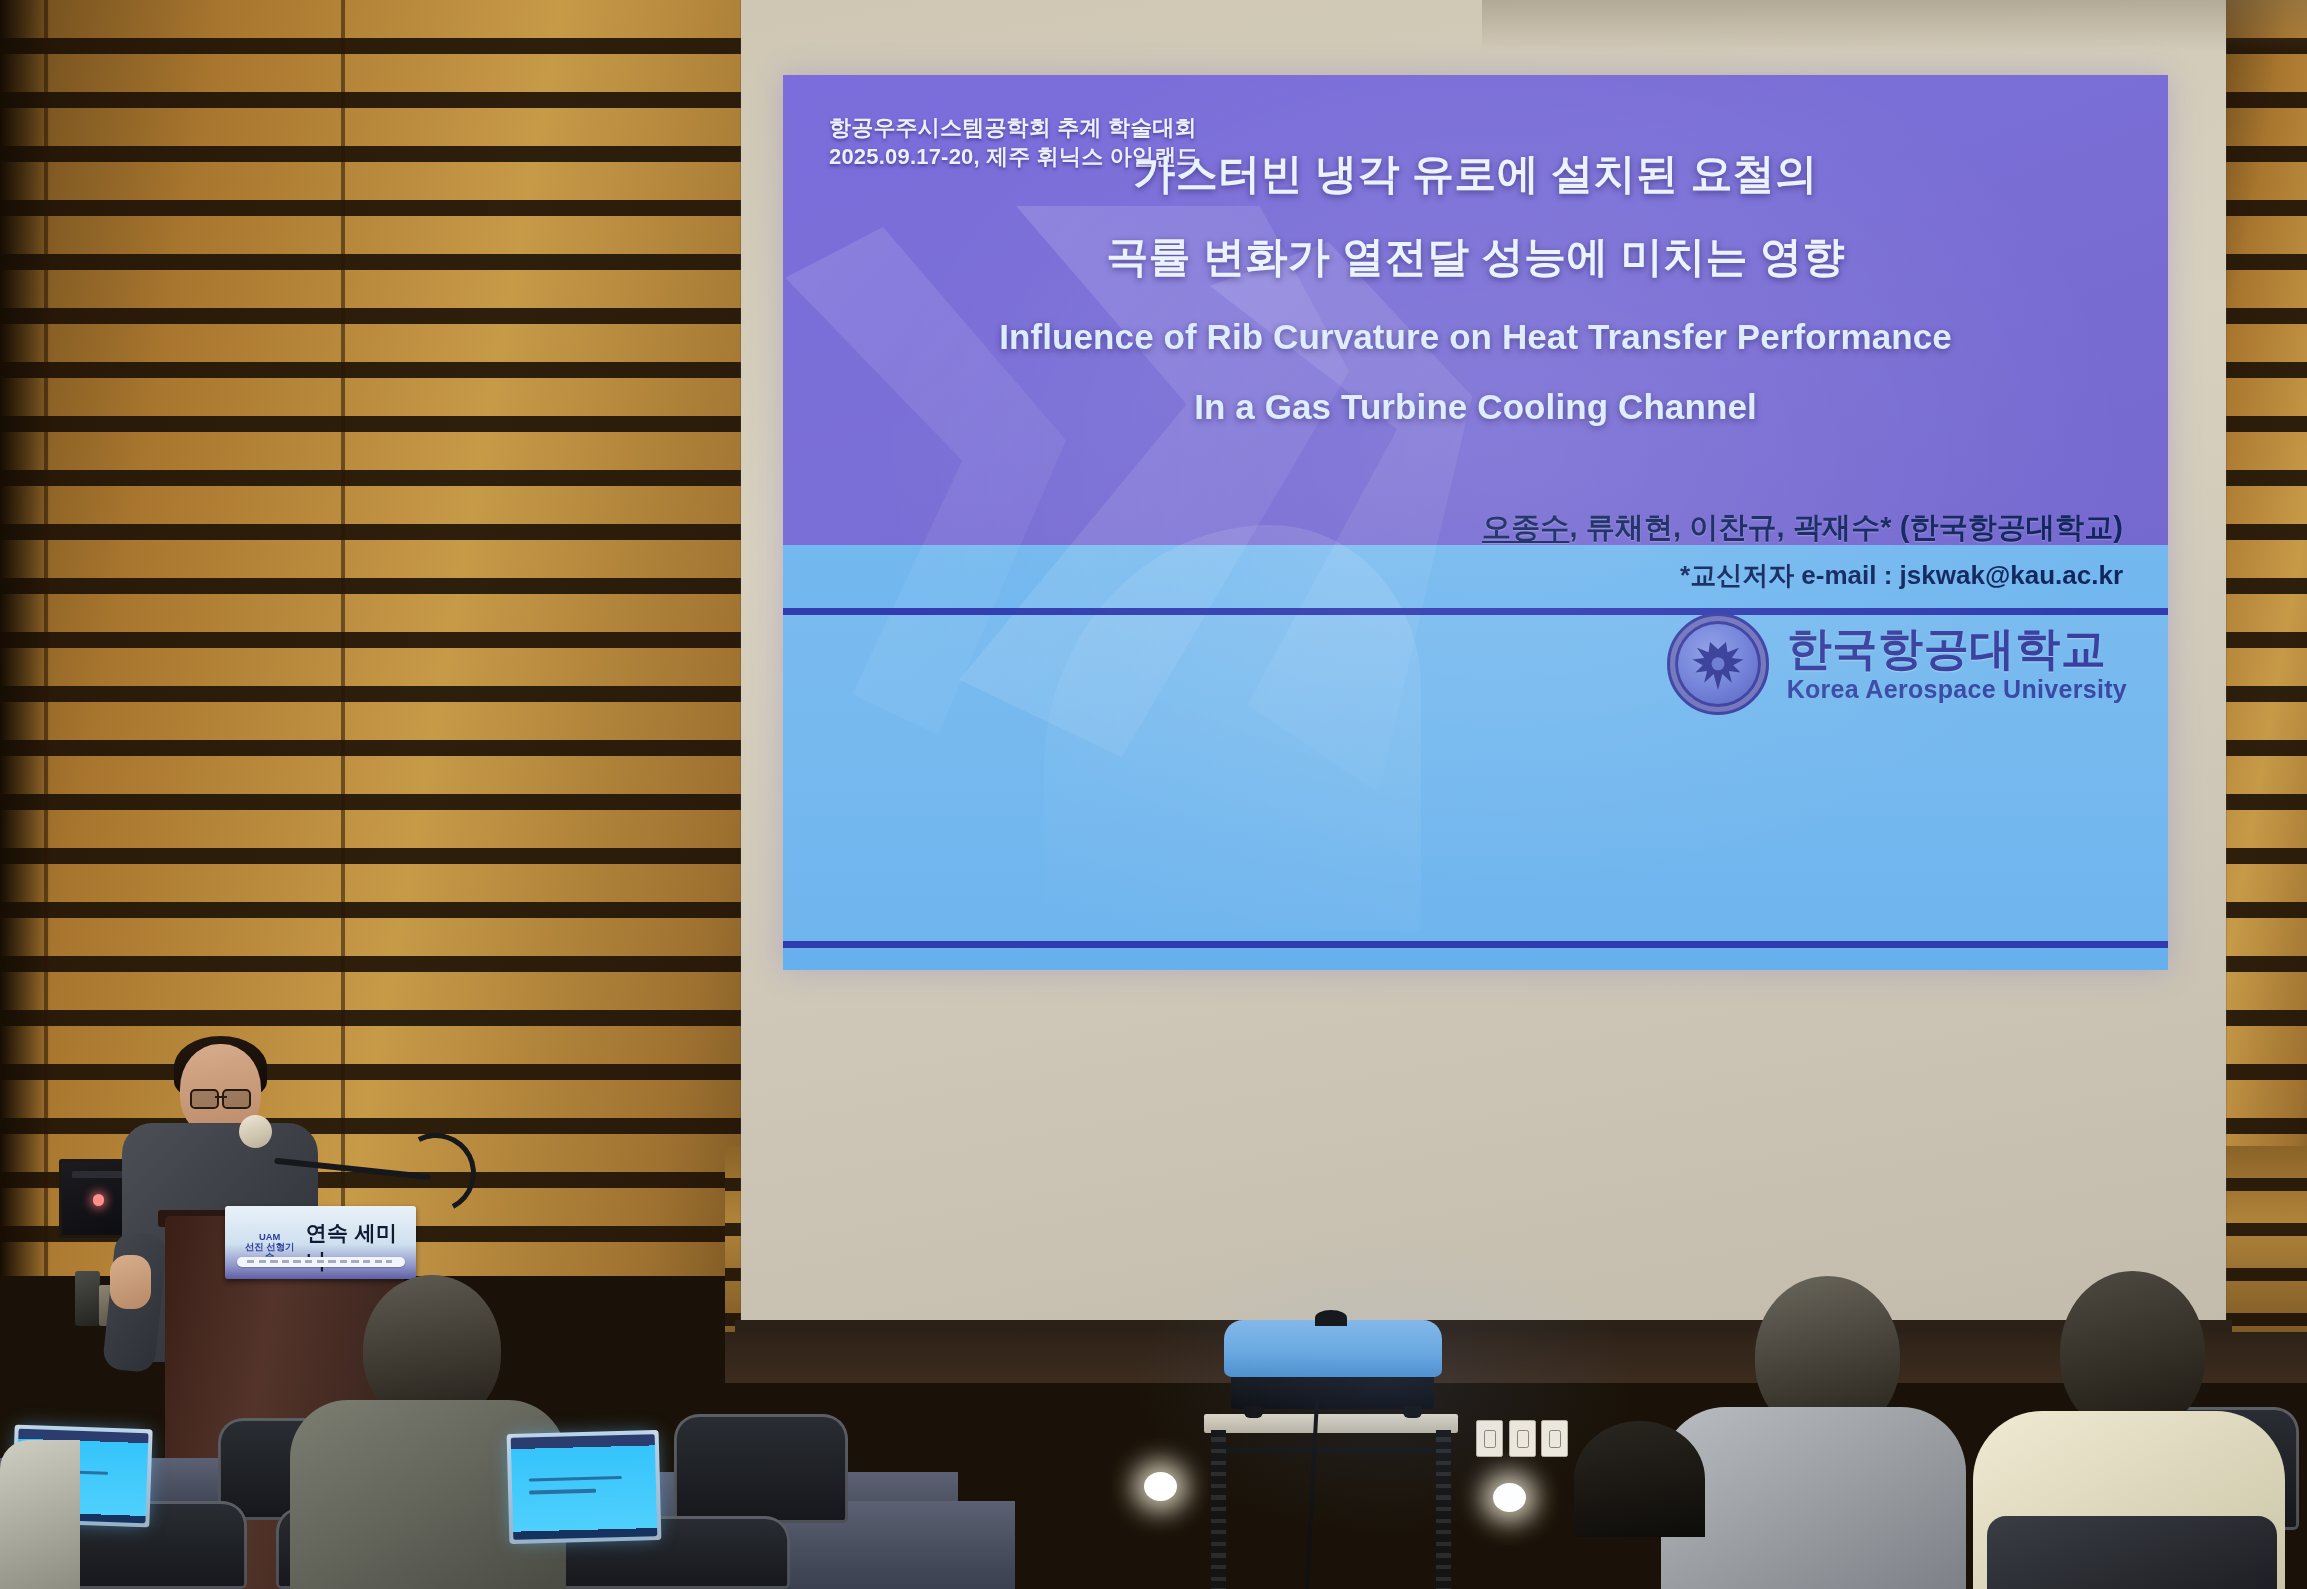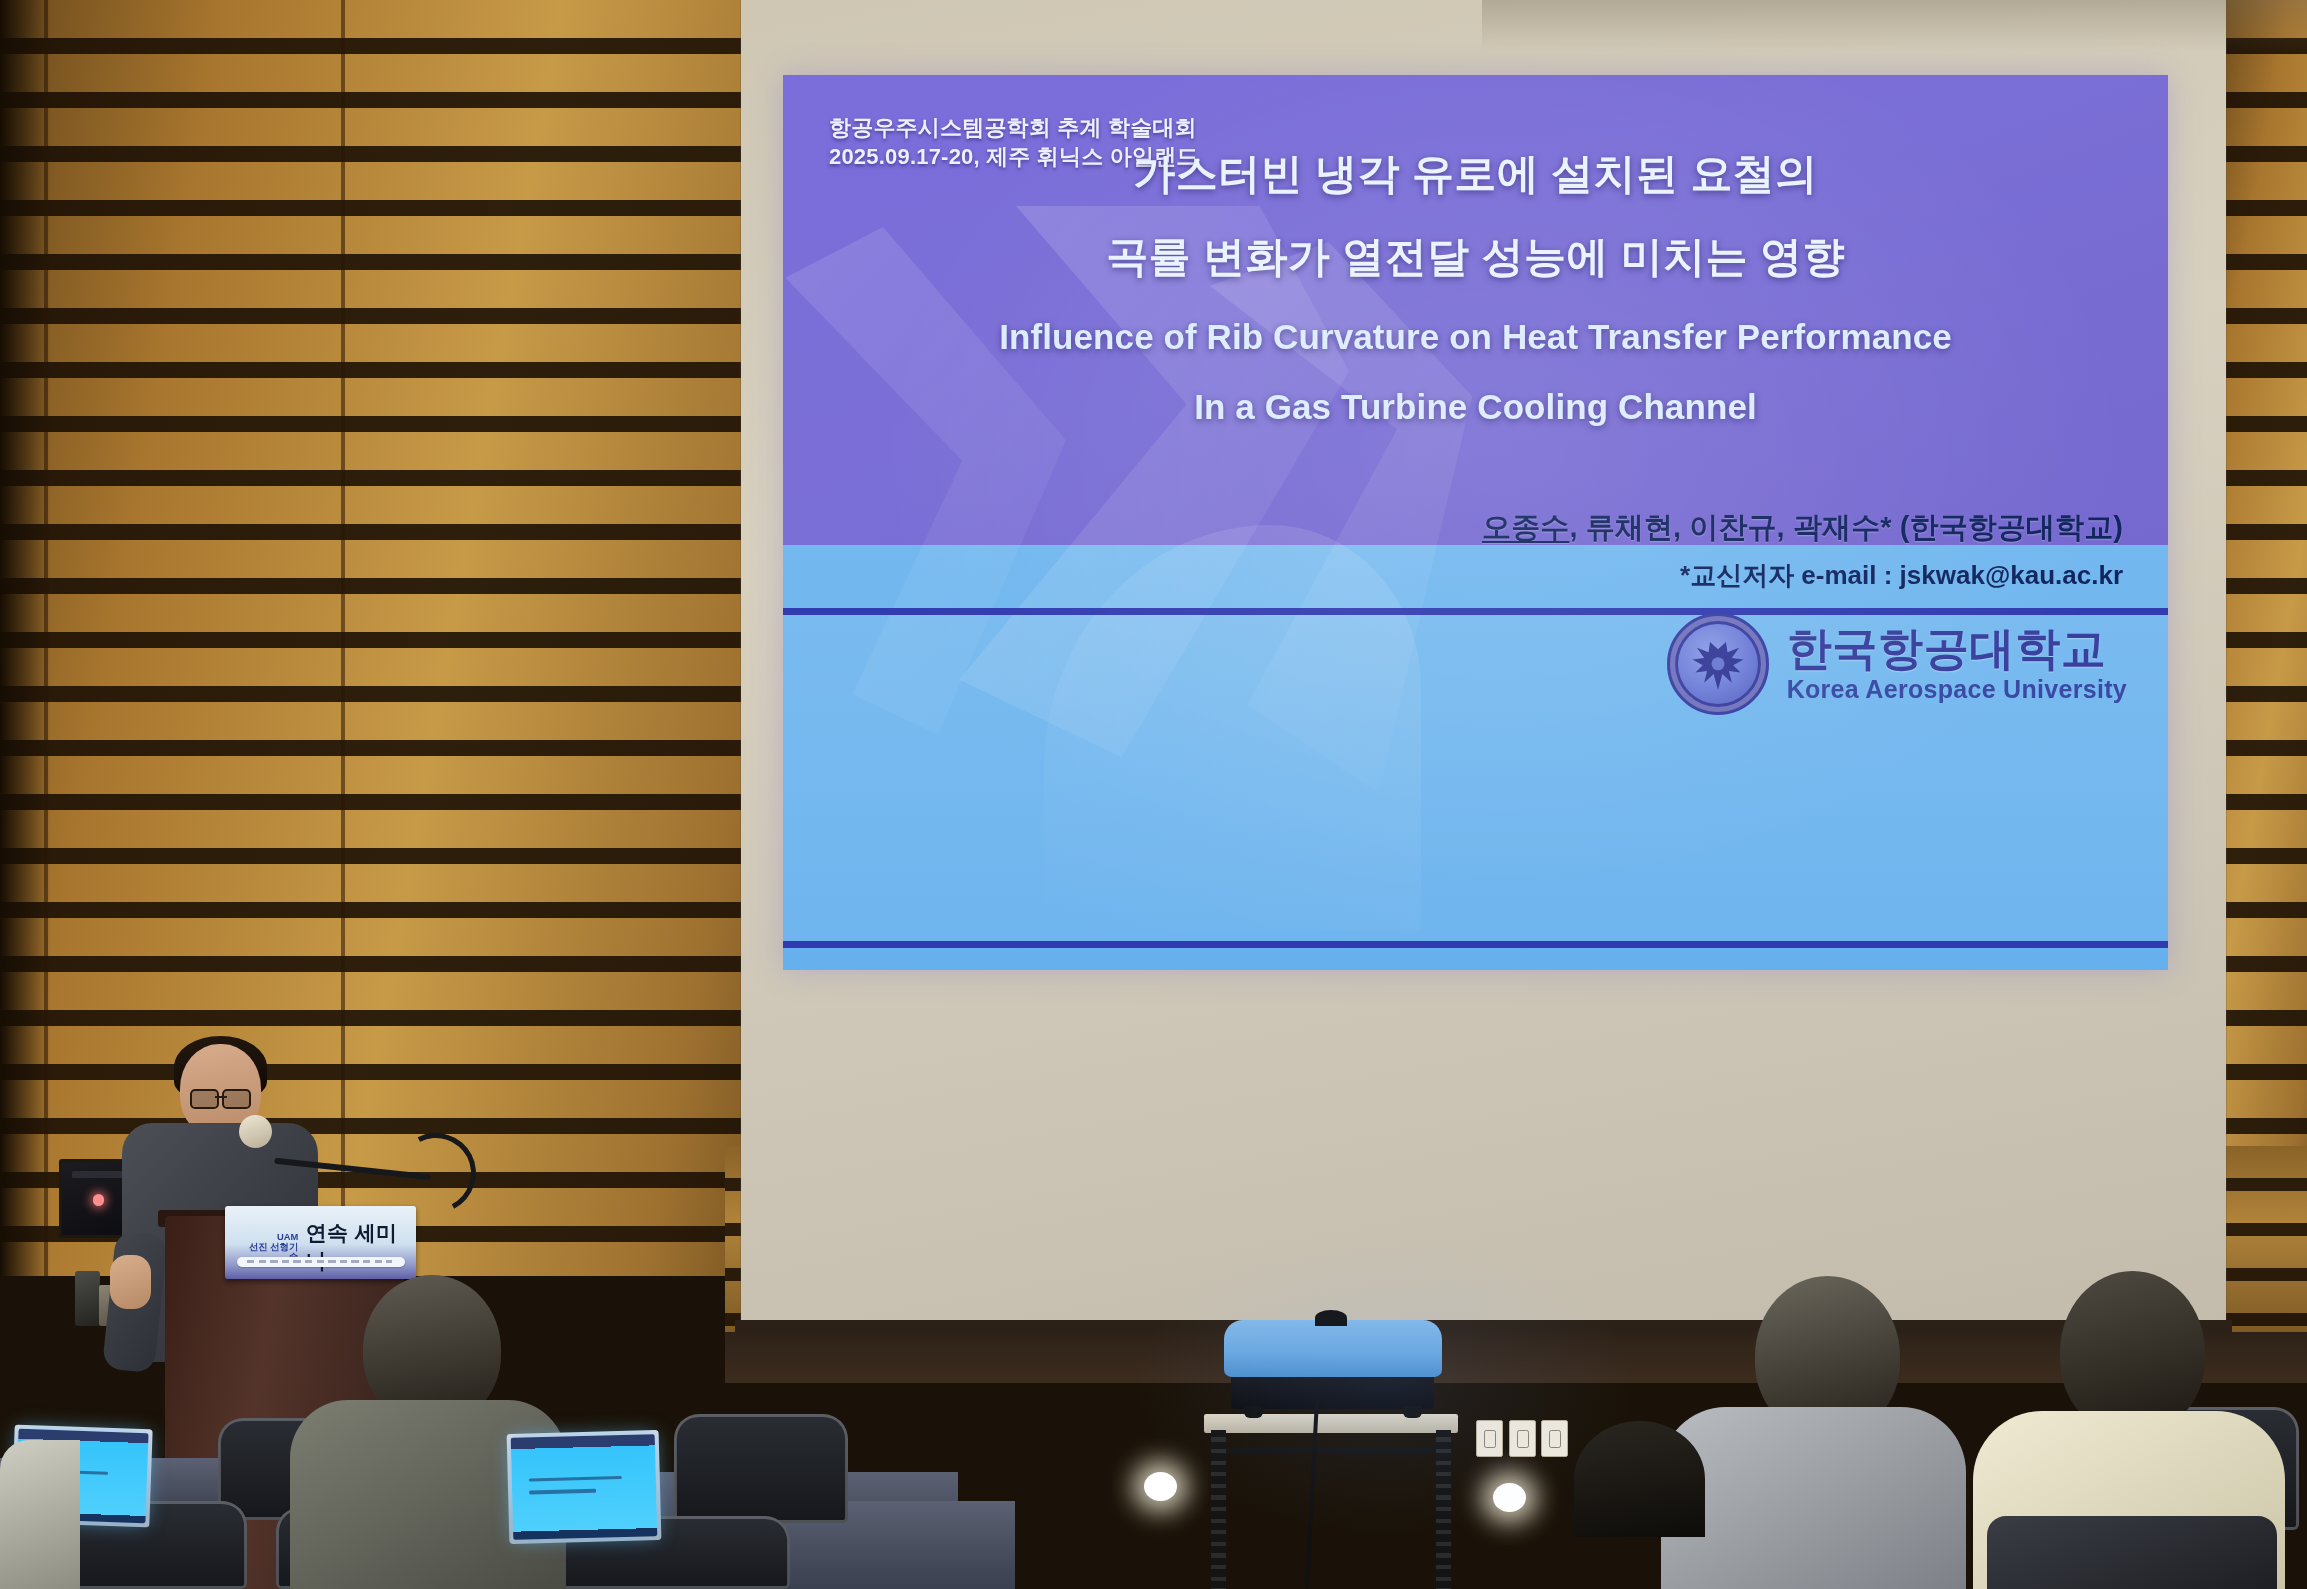--- a/index.html
+++ b/index.html
@@ -93,21 +93,21 @@
   .band-light{position:absolute;left:0;top:540px;width:100%;height:326px;background:rgba(255,255,255,.06);}
 
   
   .podium{position:absolute;left:165px;top:1216px;width:239px;height:374px;
      background:linear-gradient(100deg,#3a1f16,#54342a 40%,#33201a 100%);border-radius:4.4px 4.4px 0 0;}
   .podium-top{position:absolute;left:158px;top:1210px;width:254px;height:17.4px;background:#2a1712;border-radius:2.9px;}
   .podium-sign{position:absolute;left:225px;top:1206px;width:191px;height:73px;border-radius:2.9px;
      background:linear-gradient(180deg,#e9f1f8 0%,#cfe0ef 52%,#8f96c8 82%,#5f5fa6 100%);
      box-shadow:0 2.2px 5.8px rgba(0,0,0,.45);overflow:hidden;}
   .sign-row{display:flex;align-items:center;gap:7.3px;padding:13px 0 0 16px;}
-  .sign-small{font-size:9.4px;font-weight:700;color:#2c3f9a;line-height:1.05;text-align:right;}
+  .sign-small{font-size:9.4px;font-weight:700;color:#2c3f9a;line-height:1.05;text-align:center;}
   .sign-big{font-size:21px;font-weight:800;color:#101a33;letter-spacing:0.4px;}
   .sign-strip{position:absolute;left:11.6px;top:51px;width:168px;height:10.2px;border-radius:5.1px;
      background:#f2f5fa;box-shadow:0 0.7px 1.5px rgba(0,0,0,.25);}
   .sign-strip::after{content:"";position:absolute;left:10.2px;top:2.9px;width:145px;height:3.6px;
      background:repeating-linear-gradient(90deg,#8b93ad 0 7.3px, transparent 7.3px 11.6px);opacity:.75;}
 
   .person-head{position:absolute;left:180px;top:1044px;width:81px;height:93px;border-radius:48% 48% 44% 44%;
      background:linear-gradient(170deg,#d7ac8c,#b98a68);}
   .person-hair{position:absolute;left:174px;top:1036px;width:93px;height:62px;border-radius:56% 56% 30% 30%;
      background:linear-gradient(170deg,#23180f,#100a05);}

